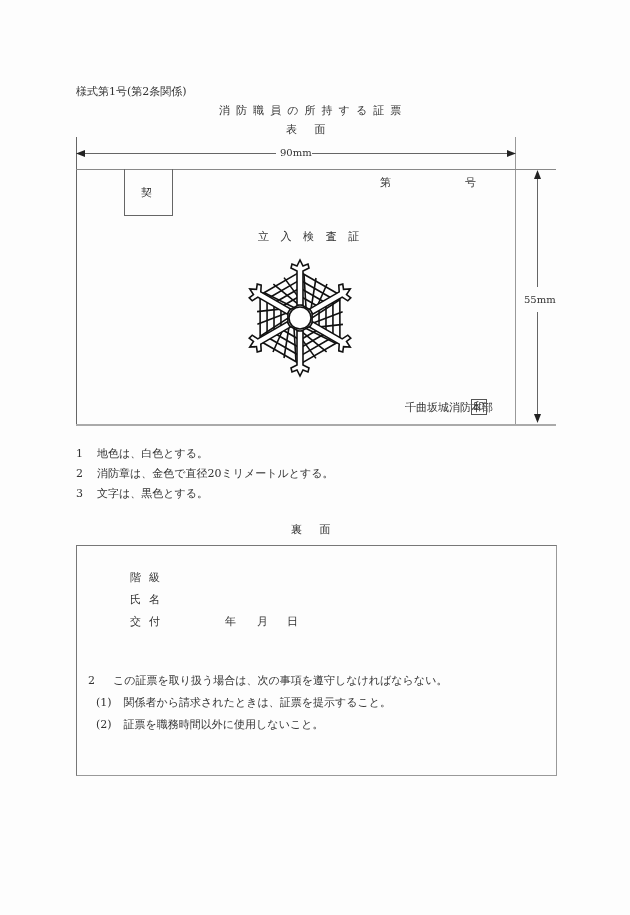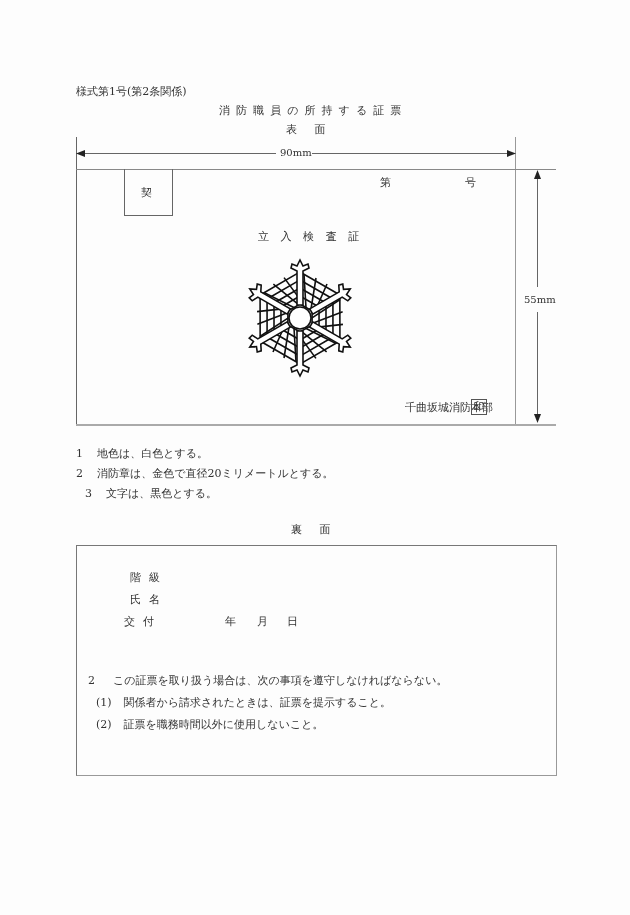--- a/index.html
+++ b/index.html
@@ -86,31 +86,31 @@
   </div>
 </div>
 
 <div>
   <div class="abs t11" style="left:76px;top:446px;">
     <span>1</span><span style="display:inline-block;width:14px;"></span><span>地色は、白色とする。</span>
   </div>
   <div class="abs t11" style="left:76px;top:466px;">
     <span>2</span><span style="display:inline-block;width:14px;"></span><span>消防章は、金色で直径20ミリメートルとする。</span>
   </div>
-  <div class="abs t11" style="left:76px;top:486px;margin-left:9px;">
+  <div class="abs t11" style="left:76px;top:486px;">
     <span>3</span><span style="display:inline-block;width:14px;"></span><span>文字は、黒色とする。</span>
   </div>
 </div>
 
 <div class="abs t11" style="left:291px;top:522px;letter-spacing:0.3em;">裏　面</div>
 
 <div class="abs" style="left:76px;top:545px;width:479px;height:229px;border:1px solid #777;border-bottom-color:#999;border-right-color:#999;">
   <div class="abs t11" style="left:53px;top:24px;letter-spacing:0.2em;">階 級</div>
   <div class="abs t11" style="left:53px;top:46px;letter-spacing:0.2em;">氏 名</div>
-  <div class="abs t11" style="left:47px;top:68px;letter-spacing:0.2em;text-align:right;">交 付</div>
+  <div class="abs t11" style="left:53px;top:68px;letter-spacing:0.2em;text-align:right;">交 付</div>
   <div class="abs t11" style="left:148px;top:68px;">年</div>
   <div class="abs t11" style="left:180px;top:68px;">月</div>
   <div class="abs t11" style="left:210px;top:68px;">日</div>
 
 
   <div class="abs t11" style="left:11px;top:127px;">
     <span>2</span><span style="display:inline-block;width:18px;"></span><span>この証票を取り扱う場合は、次の事項を遵守しなければならない。</span>
   </div>
 
   <div class="abs t11" style="left:19px;top:149px;">

